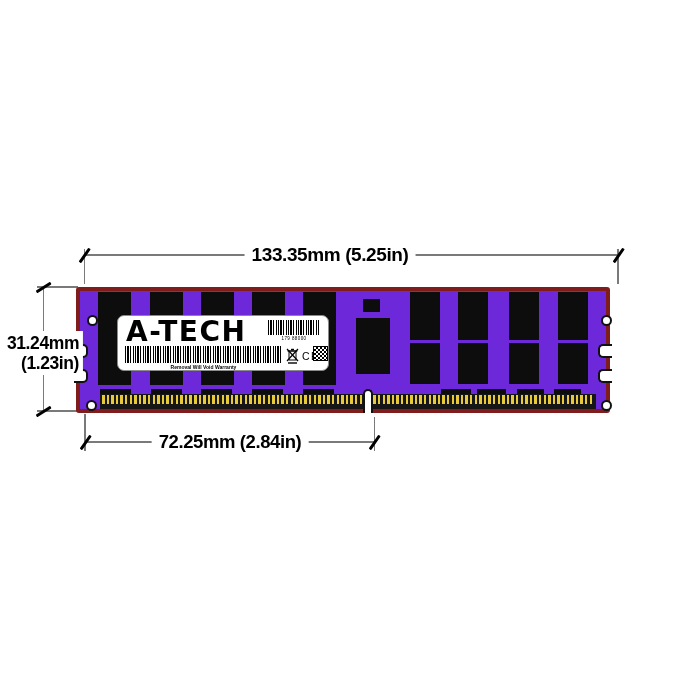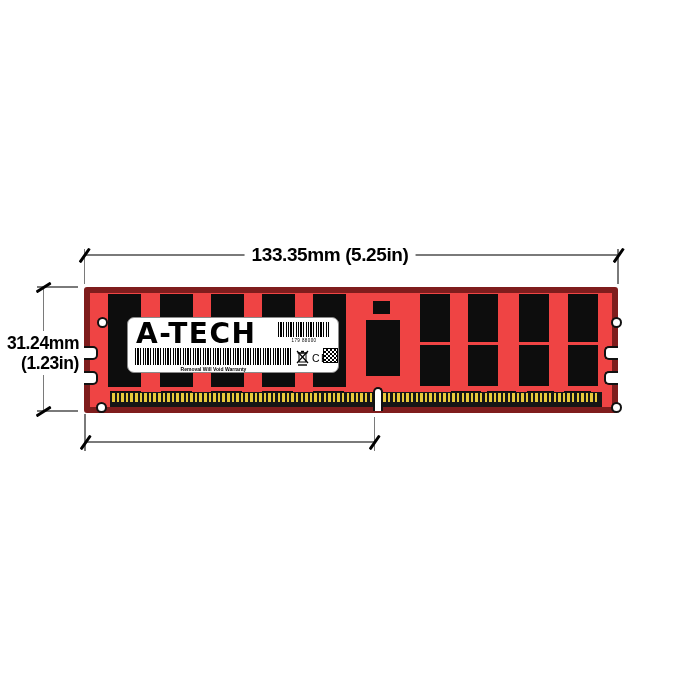--- a/index.html
+++ b/index.html
@@ -8,22 +8,22 @@
   
   .hline{position:absolute;height:1.5px;background:#7a7a7a;}
   .vline{position:absolute;width:1.5px;background:#7a7a7a;}
   .tick{position:absolute;width:17px;height:2.5px;background:#000;border-radius:1px;}
   .tick.h{transform:rotate(-55deg);}
   .tick.v{transform:rotate(-32deg);}
   .dim-text{position:absolute;background:#fff;color:#000;font-weight:bold;white-space:nowrap;
             padding:0 7px;letter-spacing:-0.4px;font-size:19px;line-height:22px;z-index:8;}
 
   
-  .module{position:absolute;left:84px;top:287px;width:534px;height:126px;box-sizing:border-box;
-          background:#ef4444;border:6px solid #7f1d1d;border-radius:3px;}
+  .module{position:absolute;left:76px;top:287px;width:534px;height:126px;box-sizing:border-box;
+          background:#6d28d9;border:4px solid #7f1d1d;border-radius:3px;}
   .c{position:absolute;background:#0d0d0d;z-index:1;}
   .hole{position:absolute;width:7px;height:7px;background:#fff;border:2px solid #111;border-radius:50%;z-index:4;}
   .notch-l{position:absolute;left:-6px;width:12px;height:10px;background:#fff;border:2px solid #111;
            border-left:none;border-radius:0 5px 5px 0;z-index:5;}
   .notch-r{position:absolute;right:-6px;width:12px;height:10px;background:#fff;border:2px solid #111;
            border-right:none;border-radius:5px 0 0 5px;z-index:5;}
   .notch-b{position:absolute;left:283px;bottom:-4px;width:6px;height:22px;background:#fff;border:2px solid #111;
            border-bottom:none;border-radius:5px 5px 0 0;z-index:7;}
   .pins{position:absolute;left:20px;right:10px;bottom:0;height:15px;background:#161616;z-index:2;}
   .pins-gold{position:absolute;left:2px;right:2px;top:1px;height:9px;
@@ -64,20 +64,21 @@
   <div class="dim-text" style="left:43px;top:331px;transform:translateX(-50%);text-align:right;font-size:17.5px;line-height:20px;padding:2px 4px;">
     <div>31.24mm</div>
     <div>(1.23in)</div>
   </div>
 
   <div class="vline" style="left:84px;top:414px;height:37px;"></div>
   <div class="vline" style="left:373.5px;top:417px;height:34px;"></div>
   <div class="hline" style="left:85px;top:441px;width:289px;"></div>
   <div class="tick h" style="left:76.5px;top:440.5px;"></div>
   <div class="tick h" style="left:365.5px;top:440.5px;"></div>
+  <div class="dim-text" style="left:230px;top:431px;transform:translateX(-50%);font-size:18.5px;">72.25mm (2.84in)</div>
 
   <div class="module">
 
     <div class="c" style="left:18px;top:1px;width:33px;height:93px;"></div>
     <div class="c" style="left:70px;top:1px;width:33px;height:93px;"></div>
     <div class="c" style="left:121px;top:1px;width:33px;height:93px;"></div>
     <div class="c" style="left:172px;top:1px;width:33px;height:93px;"></div>
     <div class="c" style="left:223px;top:1px;width:33px;height:93px;"></div>
 
     <div class="c" style="left:283px;top:8px;width:17px;height:13px;"></div>

